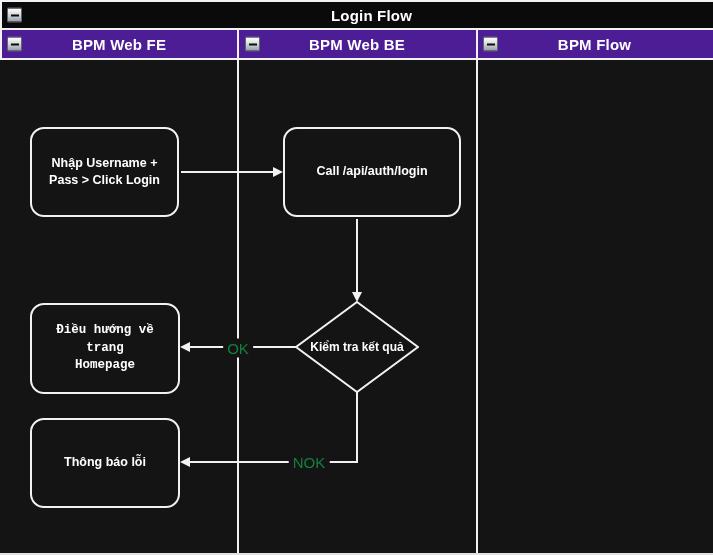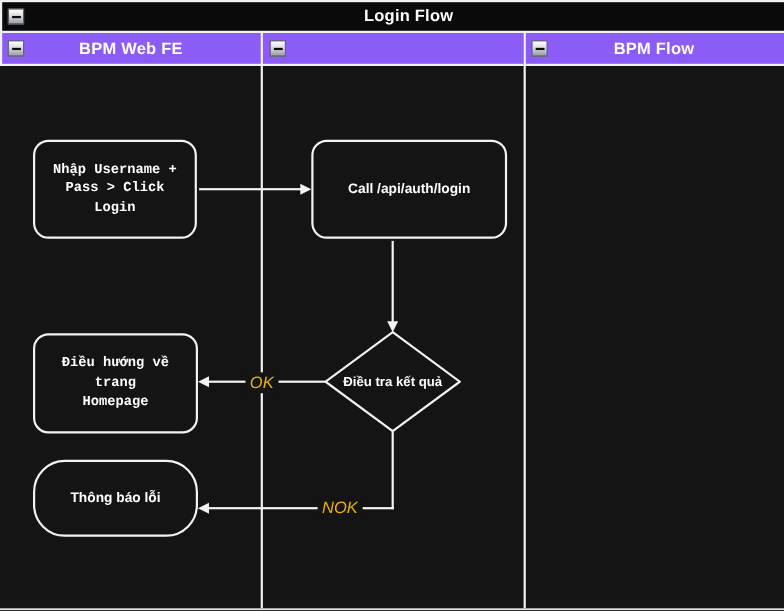--- a/index.html
+++ b/index.html
@@ -17,21 +17,21 @@
     border-top:2px solid #f2f2f2; border-bottom:2px solid #f2f2f2;
   }
   .titletext {
     position:absolute; left:0; right:0; top:50%; transform:translateY(-50%);
     text-align:center; font-weight:bold; font-size:15px; letter-spacing:.2px;padding-left:30px;
   }
 
   
   .lanehead { position:absolute; left:0; top:30px; width:713px; height:30px; display:flex; }
   .lanecell {
-    position:relative; box-sizing:border-box; height:30px; background:#8b5cf6;
+    position:relative; box-sizing:border-box; height:30px; background:#4c1d95;
     border-bottom:2px solid #f2f2f2;
     display:flex; align-items:center; justify-content:center;
   }
   .lanecell.c1 { width:238px; }
   .lanecell.c2 { width:238px; }
   .lanecell.c3 { width:237px; }
   .lanelabel { font-weight:bold; font-size:15px; letter-spacing:.2px; }
 
   
   .leftborder  { position:absolute; left:0; top:0; width:2px; height:60px; background:#f2f2f2; }
@@ -51,24 +51,24 @@
   .collapse .minus { width:8px; height:2px; background:#0b0b0b; }
 
   
   .node {
     position:absolute; box-sizing:border-box;
     border:2px solid #f2f2f2; border-radius:14px; background:#141414;
     display:flex; align-items:center; justify-content:center;
     text-align:center; font-weight:bold; font-size:12.5px; line-height:1.4;
   }
   .node .nlabel { white-space:pre-line; padding:0 8px; }
-  #node-credentials { left:30px;  top:127px; width:149px; height:90px;font-family:Liberation Mono, monospace; }
+  #node-credentials { left:30px;  top:127px; width:149px; height:90px; }
   #node-callapi     { left:283px; top:127px; width:178px; height:90px; }
   #node-homepage    { left:30px;  top:303px; width:150px; height:91px;font-family:Liberation Mono, monospace; }
-  #node-error       { left:30px;  top:418px; width:150px; height:70px;border-radius:29px; }
+  #node-error       { left:30px;  top:418px; width:150px; height:90px; }
 
   
   #node-decision { position:absolute; left:295px; top:301px; width:124px; height:92px; }
   #node-decision svg { position:absolute; left:0; top:0; }
   #node-decision .dlabel {
     position:absolute; left:0; top:0; width:124px; height:92px;
     display:flex; align-items:center; justify-content:center;
     font-weight:bold; font-size:12px; text-align:center;
   }
 
@@ -84,21 +84,21 @@
   .ahead.right { border-top:5px solid transparent; border-bottom:5px solid transparent; border-left:10px solid #f2f2f2; }
   .ahead.left  { border-top:5px solid transparent; border-bottom:5px solid transparent; border-right:10px solid #f2f2f2; }
   .ahead.down  { border-left:5px solid transparent; border-right:5px solid transparent; border-top:10px solid #f2f2f2; }
   #e1-head { left:273px; top:167px; }
   #e2-head { left:352px; top:292px; }
   #e3-head { left:180px; top:342px; }
   #e4-head { left:180px; top:457px; }
 
   .edgelabel {
     position:absolute; transform:translate(-50%,-50%);
-    background:#141414; padding:1px 4px; font-size:15px; color:#eab308;font-style:italic;
+    background:#141414; padding:1px 4px; font-size:15px; color:#15803d;
   }
   #label-ok  { left:238px; top:348px; }
   #label-nok { left:309px; top:462px; }
 </style>
 </head>
 <body>
 
 <div class="canvas">
 
   <div class="titlebar">
@@ -112,20 +112,21 @@
     <div class="lanecell c1">
       <span class="collapse">
         <span class="minus"></span>
       </span>
       <span class="lanelabel">BPM Web FE</span>
     </div>
     <div class="lanecell c2">
       <span class="collapse">
         <span class="minus"></span>
       </span>
+      <span class="lanelabel">BPM Web BE</span>
     </div>
     <div class="lanecell c3">
       <span class="collapse">
         <span class="minus"></span>
       </span>
       <span class="lanelabel">BPM Flow</span>
     </div>
   </div>
 
   <div class="leftborder"></div>
@@ -163,16 +164,16 @@
   </div>
 
   <div class="node" id="node-error">
     <span class="nlabel">Thông báo lỗi</span>
   </div>
 
   <div id="node-decision">
     <svg width="124" height="92" viewBox="0 0 124 92">
       <polygon points="62,1 123,46 62,91 1,46" fill="#141414" stroke="#f2f2f2" stroke-width="2"></polygon>
     </svg>
-    <span class="dlabel">Điều tra kết quả</span>
+    <span class="dlabel">Kiểm tra kết quả</span>
   </div>
 
 </div>
 
 </body></html>

